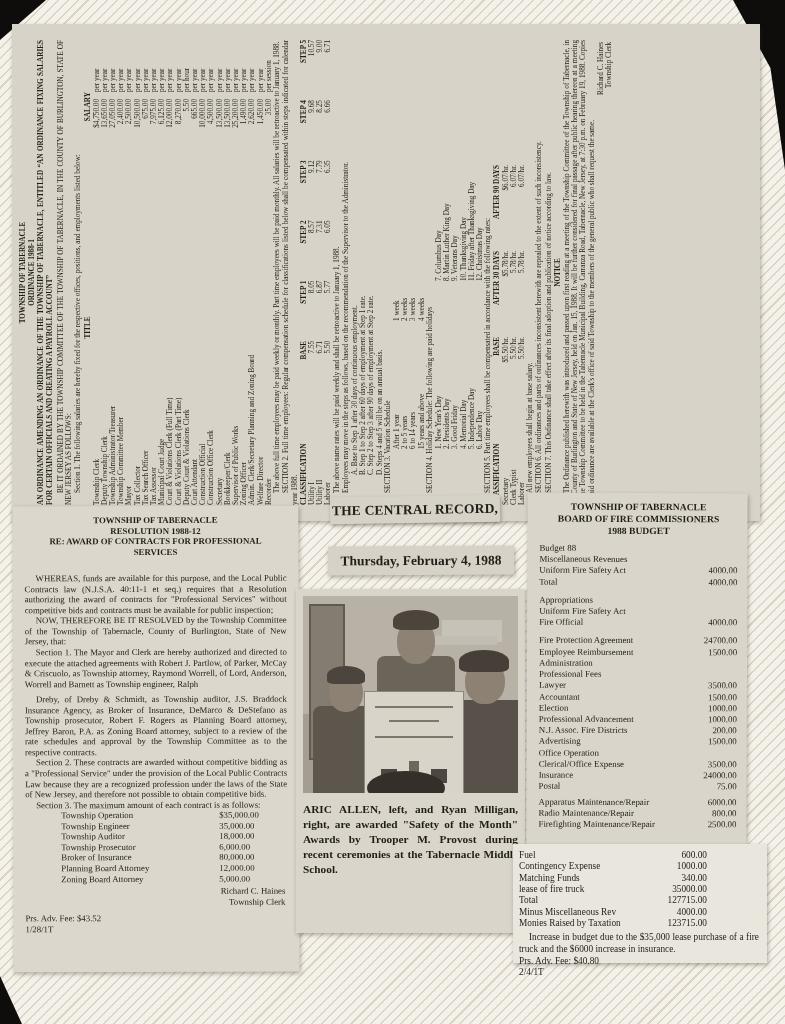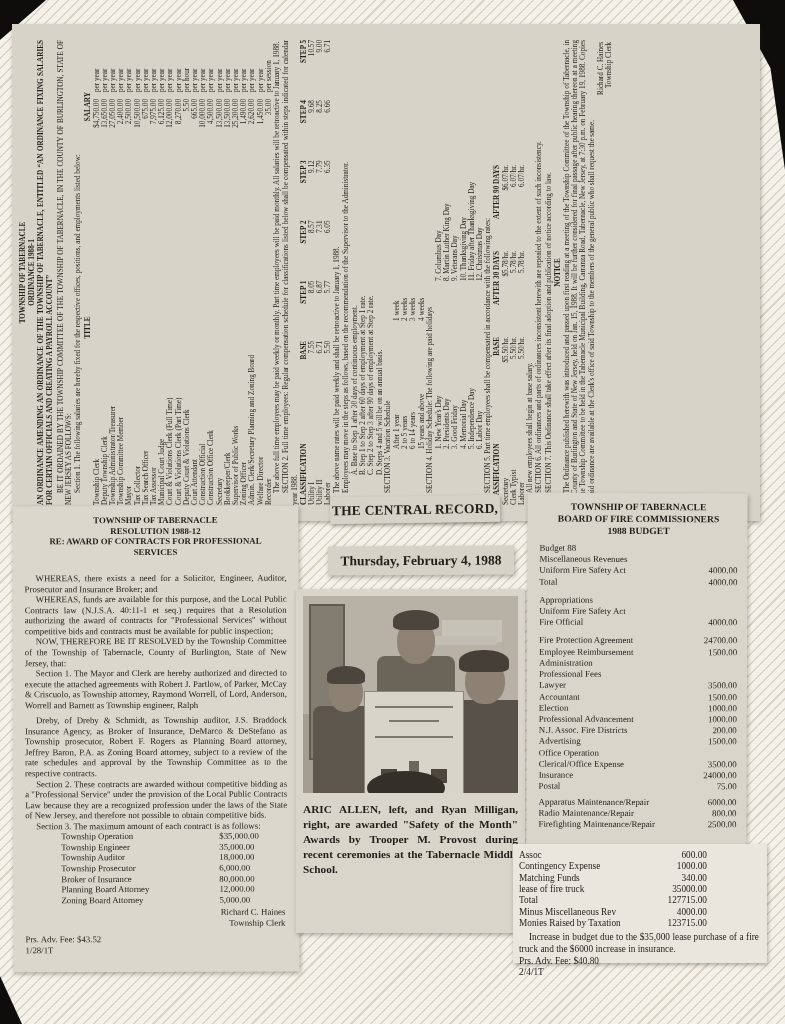--- a/index.html
+++ b/index.html
@@ -384,21 +384,20 @@
         <div>Township Clerk</div>
       </div>
     </div>
   </div>
 
   <div class="clip" id="resolution-clip">
     <p class="hd">TOWNSHIP OF TABERNACLE</p>
     <p class="hd">RESOLUTION 1988-12</p>
     <p class="hd">RE:  AWARD OF CONTRACTS FOR PROFESSIONAL</p>
     <p class="hd" style="margin-bottom:16px">SERVICES</p>
-    <p>WHEREAS, there exists a need for a Solicitor, Engineer, Auditor, Prosecutor and Insurance Broker; and</p>
     <p>WHEREAS, funds are available for this purpose, and the Local Public Contracts law (N.J.S.A. 40:11-1 et seq.) requires that a Resolution authorizing the award of contracts for "Professional Services" without competitive bids and contracts must be available for public inspection;</p>
     <p>NOW, THEREFORE BE IT RESOLVED by the Township Committee of the Township of Tabernacle, County of Burlington, State of New Jersey, that:</p>
     <p>Section 1.  The Mayor and Clerk are hereby authorized and directed to execute the attached agreements with Robert J. Partlow, of Parker, McCay &amp; Criscuolo, as Township attorney, Raymond Worrell, of Lord, Anderson, Worrell and Barnett as Township engineer, Ralph</p>
     <p style="margin-top:5px">Dreby, of Dreby &amp; Schmidt, as Township auditor, J.S. Braddock Insurance Agency, as Broker of Insurance, DeMarco &amp; DeStefano as Township prosecutor, Robert F. Rogers as Planning Board attorney, Jeffrey Baron, P.A. as Zoning Board attorney, subject to a review of the rate schedules and approval by the Township Committee as to the respective contracts.</p>
     <p>Section 2.  These contracts are awarded without competitive bidding as a "Professional Service" under the provision of the Local Public Contracts Law because they are a recognized profession under the laws of the State of New Jersey, and therefore not possible to obtain competitive bids.</p>
     <p>Section 3.  The maximum amount of each contract is as follows:</p>
     <div>
 
         <div class="ct-row">
           <span>Township Operation</span>
@@ -610,21 +609,21 @@
           <span class="am">2500.00</span>
         </div>
       </div>
   </div>
 
   <div class="clip" id="budget2-clip">
     <div>
 
 
         <div class="bud2-row">
-          <span class="lb">Assoc</span>
+          <span class="lb">Fuel</span>
           <span class="am">600.00</span>
         </div>
 
         <div class="bud2-row">
           <span class="lb">Contingency Expense</span>
           <span class="am">1000.00</span>
         </div>
 
         <div class="bud2-row">
           <span class="lb">Matching Funds</span>

